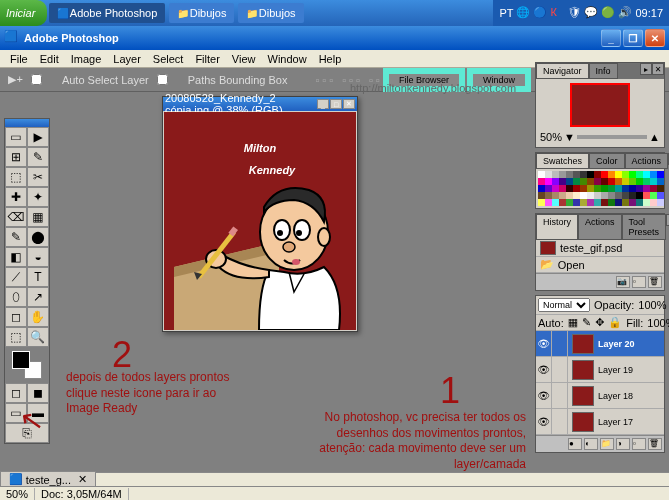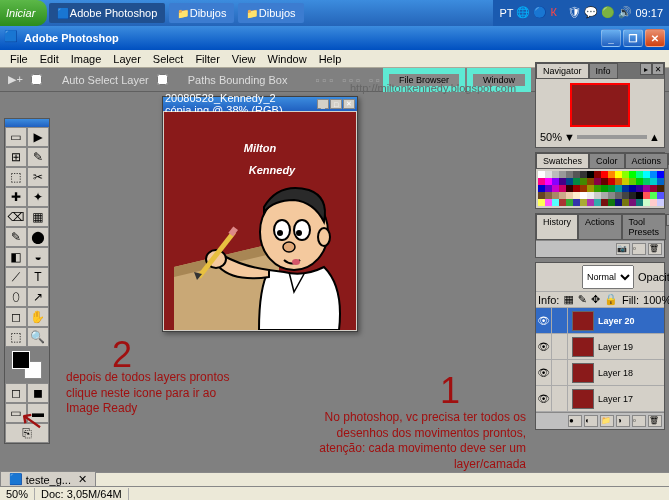--- a/index.html
+++ b/index.html
@@ -73,21 +73,21 @@
 .swatch-grid { display: grid; grid-template-columns: repeat(18, 1fr); gap: 0; }
 .swatch { width: 7px; height: 7px; }
 
 
 .history-body { background: #d4d0c8; }
 .history-item { display: flex; align-items: center; padding: 1px 4px; font-size: 9px; border-bottom: 1px solid #aaa; gap: 4px; }
 .history-thumb { width: 16px; height: 14px; background: #8a1a1a; border: 1px solid #666; }
 
 
 .layers-controls { display: flex; align-items: center; gap: 4px; padding: 2px; font-size: 9px; }
-.layers-controls select { font-size: 9px; height: 24px; margin-left: 44px; }
+.layers-controls select { font-size: 9px; height: 14px; }
 .layers-lock { display: flex; align-items: center; gap: 4px; padding: 1px 2px; font-size: 9px; border-top: 1px solid #aaa; border-bottom: 1px solid #aaa; }
 .layer-list { max-height: 110px; overflow-y: auto; }
 .layer-item { display: flex; align-items: center; border-bottom: 1px solid #aaa; height: 26px; }
 .layer-item.active { background: #316ac5; color: white; }
 .layer-eye { width: 16px; text-align: center; border-right: 1px solid #aaa; font-size: 10px; height: 100%; display: flex; align-items: center; justify-content: center; }
 .layer-thumb { width: 22px; height: 20px; background: #8a1a1a; border: 1px solid #666; margin: 0 4px; }
 .layer-name { font-size: 9px; }
 .layer-name.active { font-weight: bold; }
 .panel-footer { display: flex; justify-content: flex-end; gap: 2px; padding: 2px; background: #c0c0c0; border-top: 1px solid #888; }
 .panel-fbtn { width: 14px; height: 12px; background: #d4d0c8; border: 1px solid #888; font-size: 8px; }
@@ -384,36 +384,46 @@
 
   <div class="panel">
     <div class="panel-tabs">
       <div class="panel-tab active">History</div>
       <div class="panel-tab">Actions</div>
       <div class="panel-tab">Tool Presets</div>
       <div class="panel-header-btns">
           <div class="panel-hbtn">▸</div>
         </div>
     </div>
+    <div class="history-body">
+      <div class="history-item">
+          <div class="history-thumb"></div>
+          <span>teste_gif.psd</span>
+        </div>
+      <div class="history-item">
+          <span>📂</span>
+          <span>Open</span>
+        </div>
+    </div>
     <div class="panel-footer">
       <div class="panel-fbtn">📷</div>
       <div class="panel-fbtn">▫</div>
       <div class="panel-fbtn">🗑</div>
     </div>
   </div>
 
   <div class="panel">
     <div class="panel-body" style="padding:0">
       <div class="layers-controls">
         <select><option>Normal</option></select>
         <span>Opacity:</span>
         <span>100%</span>
       </div>
       <div class="layers-lock">
-        <span>Info:</span>
+        <span>Auto:</span>
         <span>▦</span>
         <span>✎</span>
         <span>✥</span>
         <span>🔒</span>
         <span style="margin-left:auto">Fill:</span>
         <span>100%</span>
       </div>
       <div class="layer-list" id="layerlist">
           <div class="layer-item active">
             <div class="layer-eye">👁</div>

